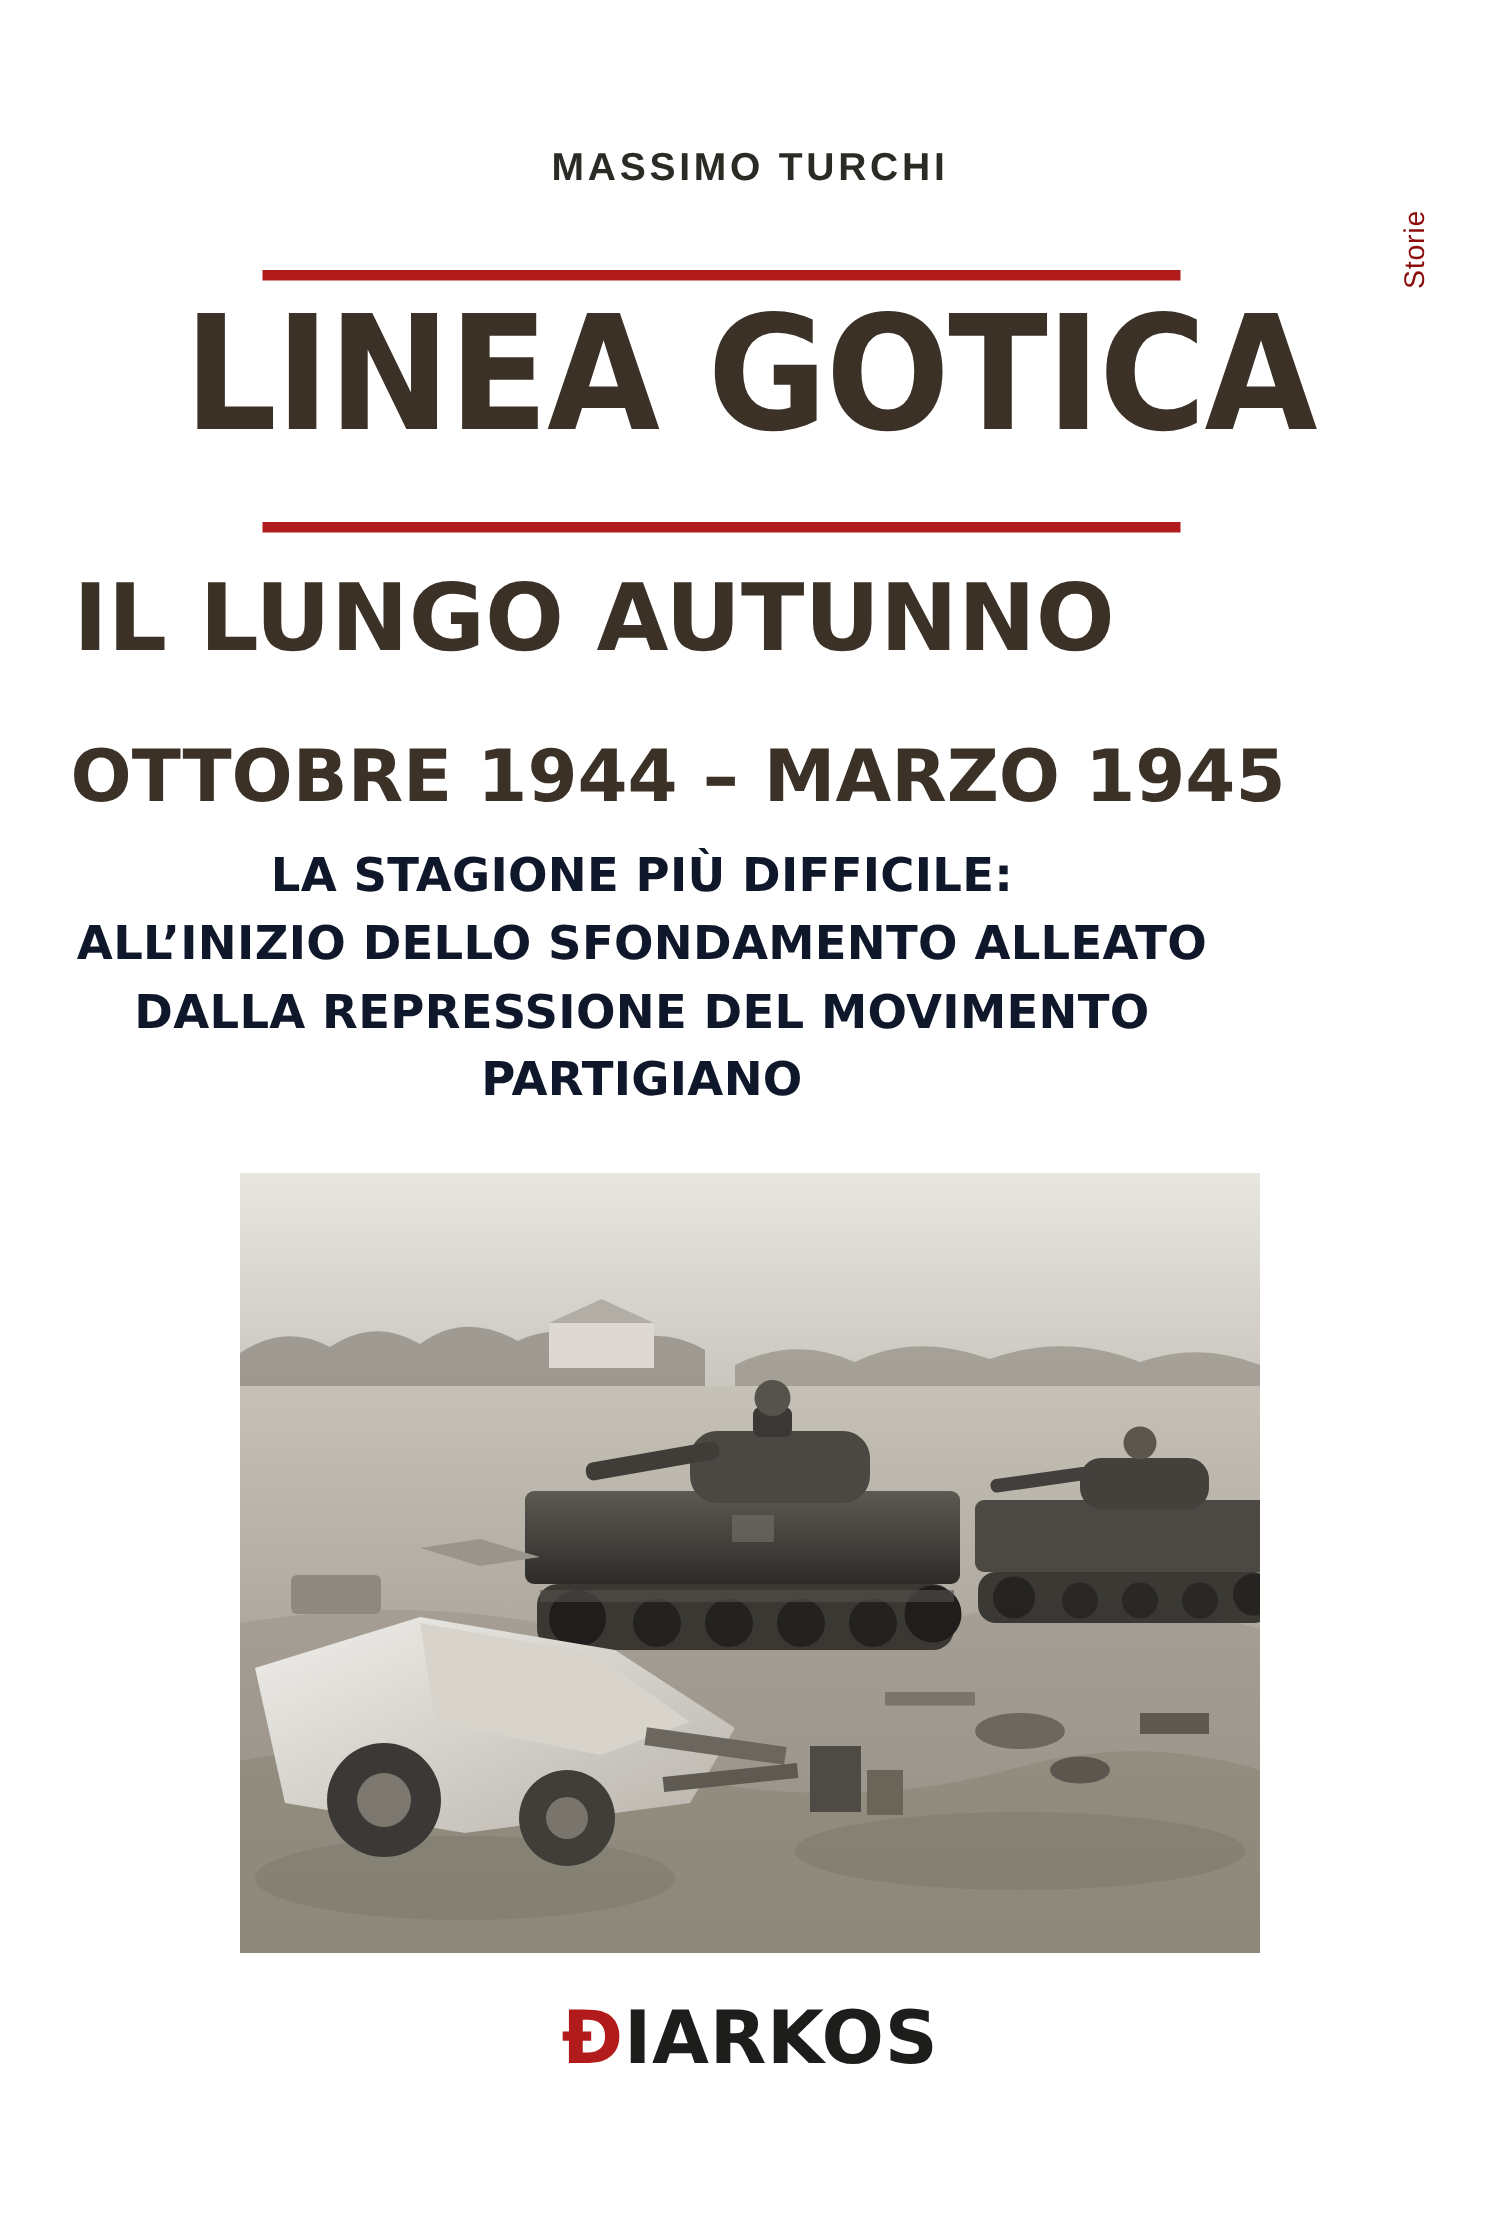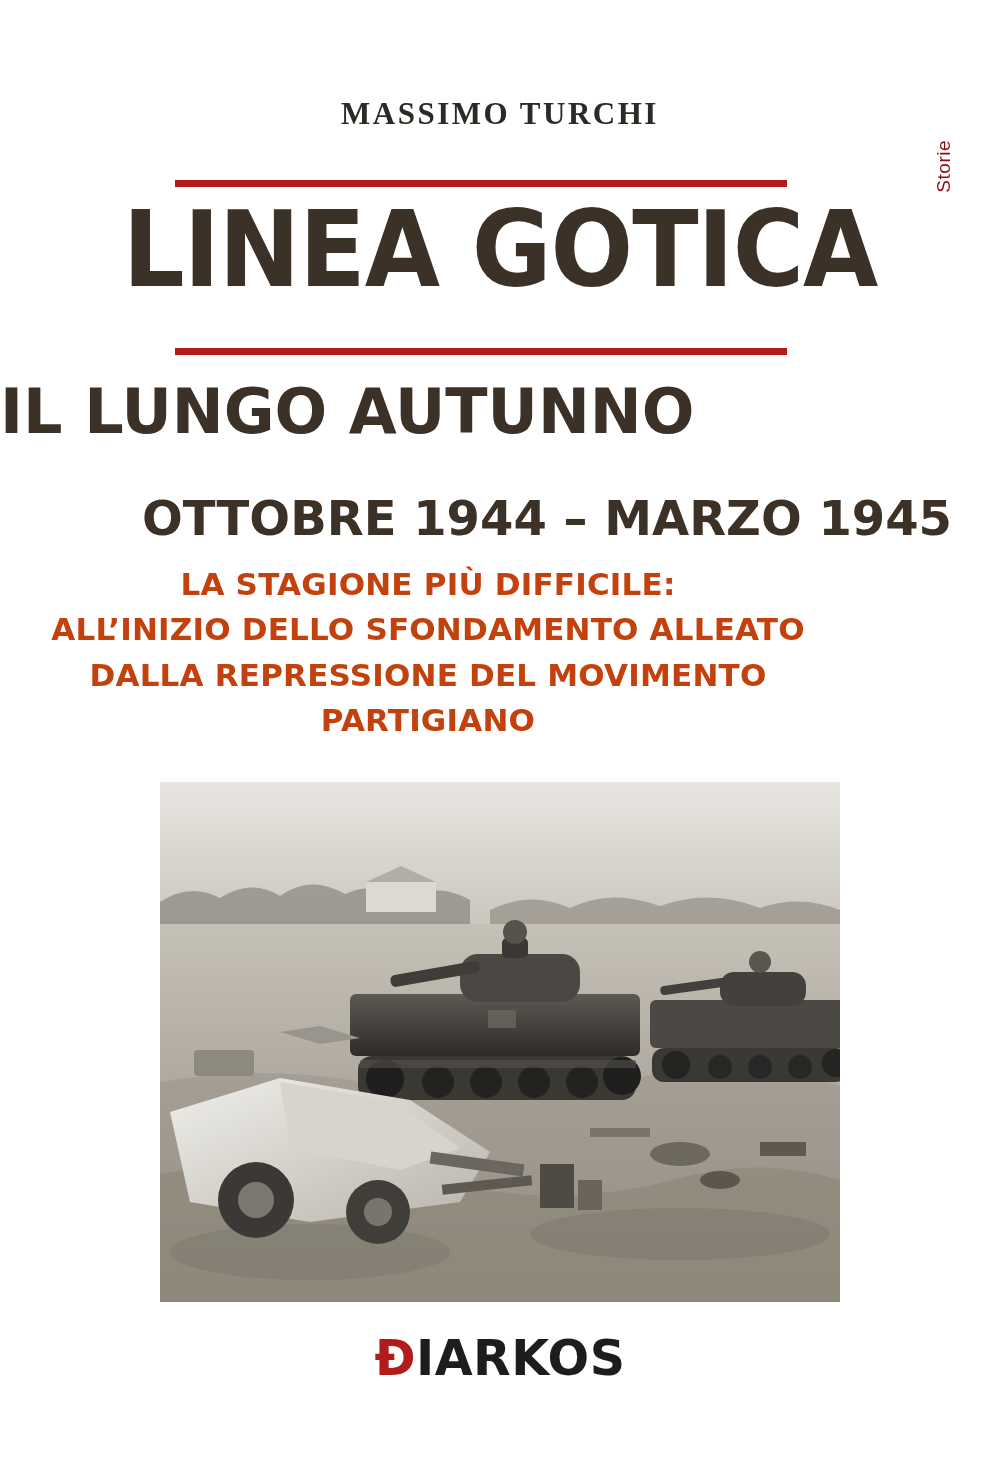--- a/index.html
+++ b/index.html
@@ -43,25 +43,25 @@
     font-family: "Liberation Sans", sans-serif;
   }
 
   
   .author {
     position: absolute;
     top: 96px;
     left: 0;
     width: 1000px;
     text-align: center;
-    font-size: 31px;
+    font-size: 26px;
     font-weight: bold;
     letter-spacing: 2.5px;
     color: #2b2b26;
-    font-family: Liberation Serif, serif;
+    font-family: Liberation Sans, sans-serif;
   }
 
   
   .rule {
     position: absolute;
     left: 175px;
     width: 612px;
     height: 7px;
     background: #b21b1b;
   }
@@ -83,46 +83,46 @@
     font-family: "DejaVu Sans Condensed", "DejaVu Sans", sans-serif;
     transform: scaleX(1.02);
   }
 
   
   .subtitle-1 {
     position: absolute;
     top: 375px;
     left: 0;
     width: 792px;
+    text-align: center;
     font-size: 62px;
     font-weight: bold;
     color: #3b3127;
     letter-spacing: 0px;
     font-family: "DejaVu Sans", sans-serif;
   }
   .subtitle-2 {
     position: absolute;
     top: 490px;
     left: 0;
     width: 904px;
-    text-align: right;
+    text-align: center;
     font-size: 48px;
     font-weight: bold;
     color: #3b3127;
     letter-spacing: 0px;
     font-family: "DejaVu Sans", sans-serif;
-    padding-left: 48px;
   }
   .blurb {
     position: absolute;
     top: 562px;
     left: 0;
     width: 856px;
     text-align: center;
-    color: #c2410c;
+    color: #0f172a;
     font-family: "DejaVu Sans", sans-serif;
   }
   .blurb div {
     font-size: 31px;
     font-weight: bold;
     line-height: 1.46;
     letter-spacing: 0.2px;
   }
 
   

